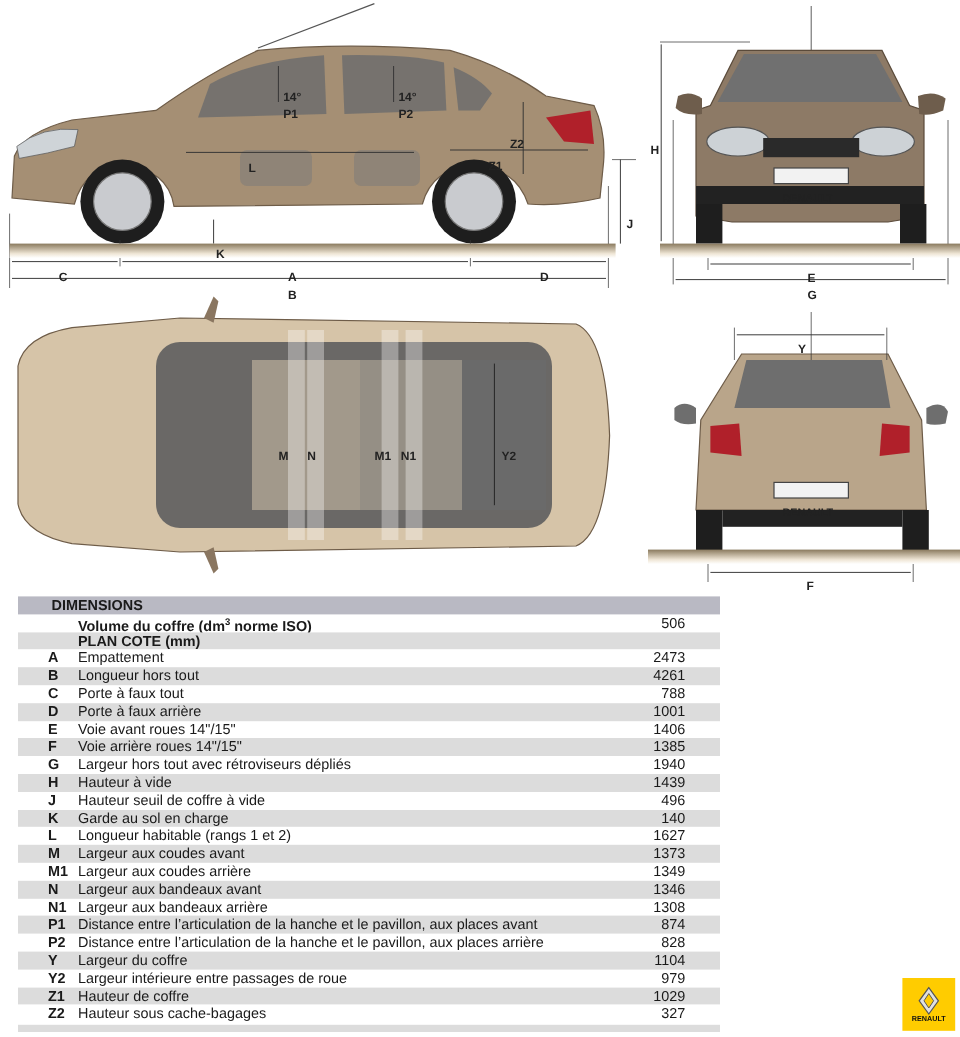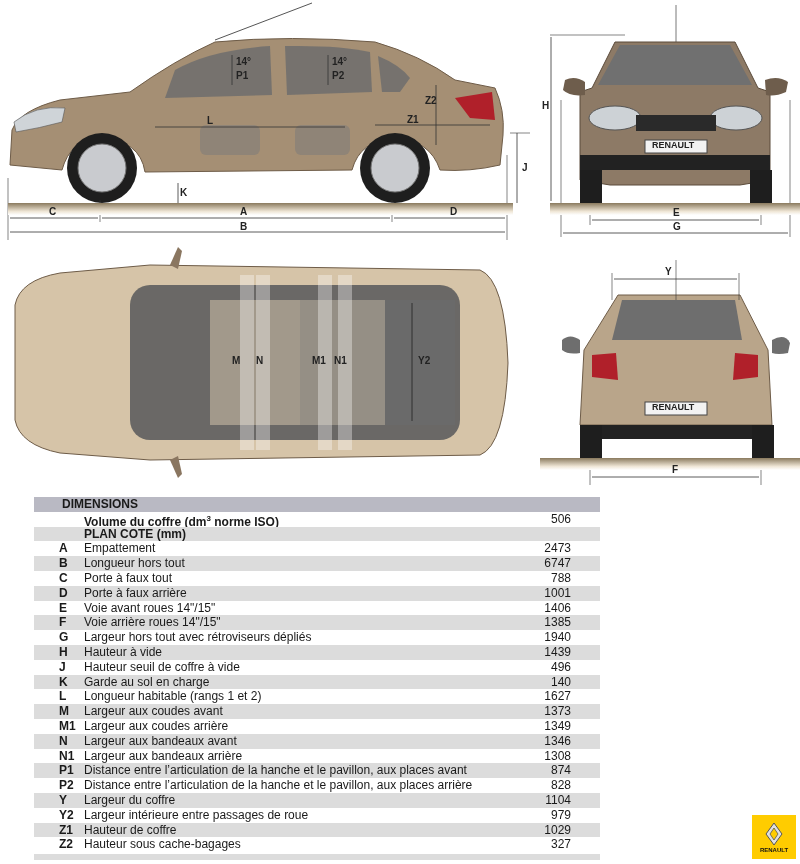--- a/index.html
+++ b/index.html
@@ -1,23 +1,23 @@
 <!DOCTYPE html>
 <html><head>
 <meta charset="utf-8">
 <style>
   * { box-sizing: border-box; margin: 0; padding: 0; }
   body { width: 800px; height: 864px; background: #ffffff; position: relative; overflow: hidden; font-family: "Liberation Sans", sans-serif; color: #1a1a1a; }
   .panel { position: absolute; }
-  .dim-label { position: absolute; font: bold 10px "Liberation Sans", sans-serif; color: #222; }
+  .dim-label { position: absolute; font: bold 10px "Liberation Sans", sans-serif; color: #222; margin-top: 20px; }
   .ground { position: absolute; height: 12px; background: linear-gradient(#8a7a5e, #efe6d6 70%, #ffffff); }
 
   
   .spec-table { position: absolute; left: 15px; top: 497px; width: 585px; }
-  .row { position: relative; height: 14.8px; line-height: 14.8px; font-size: 12px; margin-left: 19px; }
+  .row { position: relative; height: 14.8px; line-height: 14.8px; font-size: 12px; }
   .row.shade { background: #dcdcdc; text-decoration: underline; }
   .row.head { background: #b9b9c3; }
   .row .code { position: absolute; left: 25px; font-weight: bold; }
   .row .label { position: absolute; left: 50px; }
   .row .label.bold { font-weight: bold; }
   .row .value { position: absolute; right: 29px; }
   .row .hlabel { position: absolute; left: 28px; font-weight: bold; }
   .row.footer { height: 6px; background: #dcdcdc; margin-top: 2px; }
 
   .logo { position: absolute; left: 752px; top: 815px; width: 44px; height: 44px; background: #ffcc00; display: flex; flex-direction: column; align-items: center; justify-content: center; }
@@ -165,21 +165,21 @@
   </div>
   <div id="rows">
       <div class="row">
         <span class="code">A</span>
         <span class="label">Empattement</span>
         <span class="value">2473</span>
       </div>
       <div class="row shade">
         <span class="code">B</span>
         <span class="label">Longueur hors tout</span>
-        <span class="value">6747</span>
+        <span class="value">4261</span>
       </div>
       <div class="row">
         <span class="code">C</span>
         <span class="label">Porte à faux tout</span>
         <span class="value">788</span>
       </div>
       <div class="row shade">
         <span class="code">D</span>
         <span class="label">Porte à faux arrière</span>
         <span class="value">1001</span>

